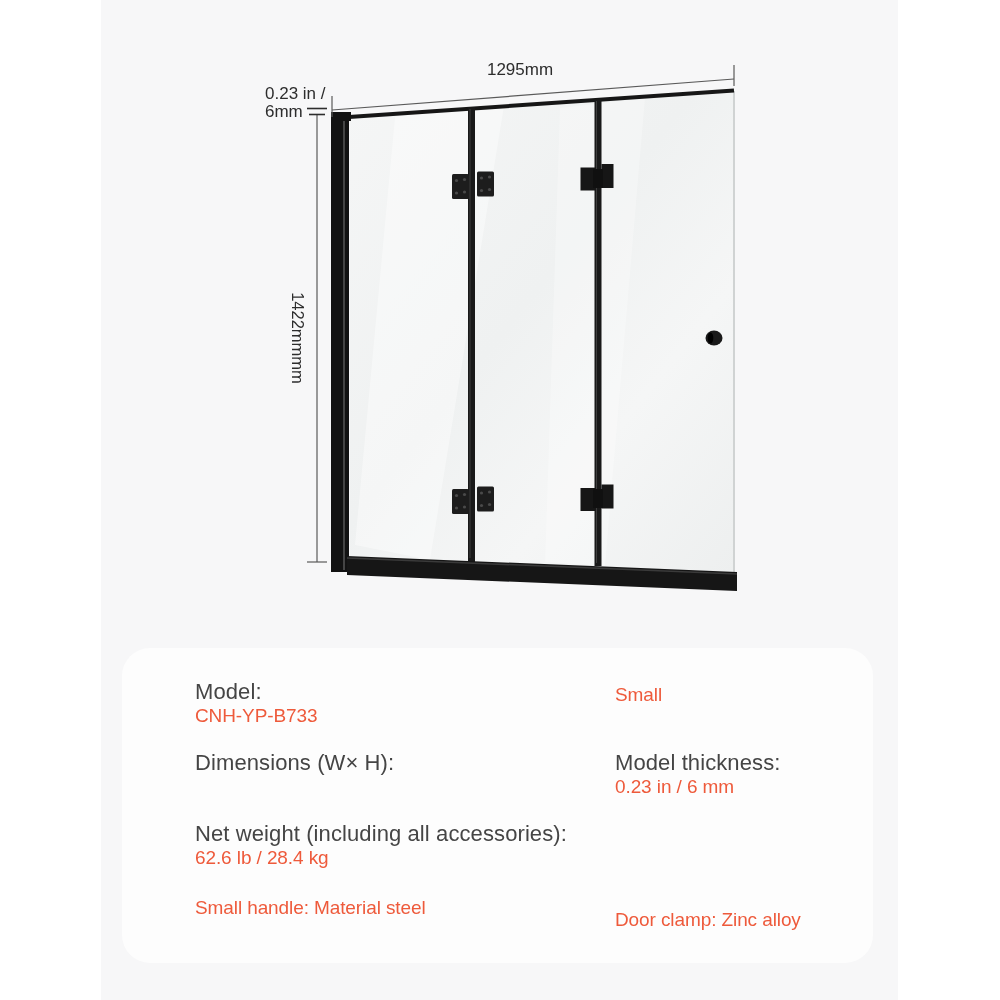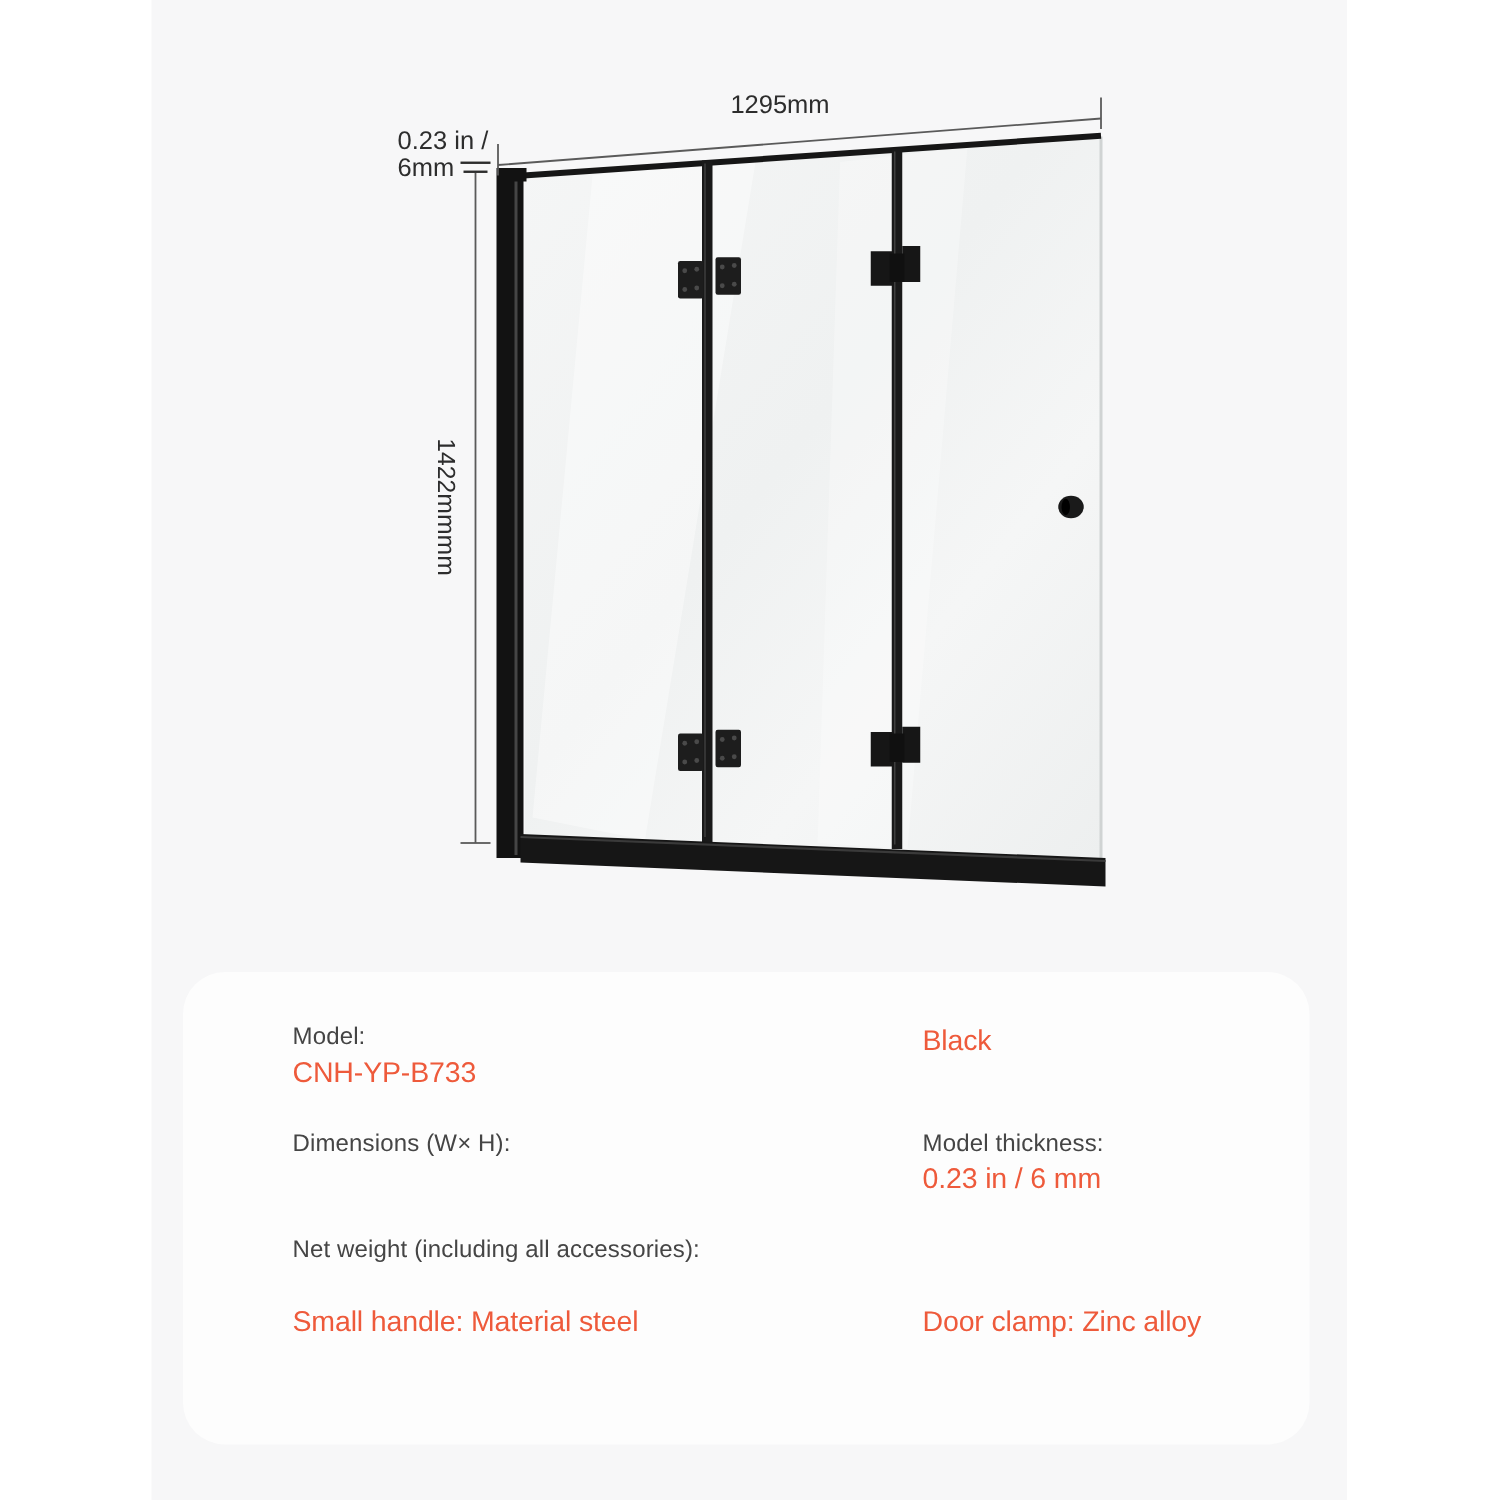--- a/index.html
+++ b/index.html
@@ -9,23 +9,23 @@
   .dim-text { fill:#2d2d2d; font-family:"Liberation Sans", sans-serif; }
 
   .spec-card {
     position:absolute; left:122px; top:648px; width:751px; height:315px;
     background:#fdfdfd; border-radius:28px;
     display:grid; grid-template-columns:420px 1fr;
     align-content:start;
     padding:33px 40px 0 73px;
   }
   .spec { margin-bottom:24px; }
-  .spec-label { font-size:16px; line-height:21px; color:#454545; letter-spacing:.1px; min-height:21px; }
+  .spec-label { font-size:22px; line-height:21px; color:#454545; letter-spacing:.1px; min-height:21px; }
   .spec-value { font-size:19px; line-height:24px; font-weight:normal; color:#ee5a3b; margin-top:2px; letter-spacing:-.1px; }
-  .align-end { align-self:end; }
+  .align-end { align-self:end;margin-top:12px; }
 </style>
 </head>
 <body>
 
 <div class="stage"></div>
 
 <svg class="drawing-svg" viewBox="0 0 1000 630">
   <defs>
     <linearGradient id="glassGrad" x1="0" y1="0" x2="1" y2="1">
       <stop offset="0" stop-color="#f5f6f6"></stop>
@@ -136,31 +136,32 @@
     <text x="265" y="117" font-size="17" class="dim-text">6mm</text>
   </g>
 </svg>
 
 <div class="spec-card">
   <div class="spec">
     <div class="spec-label">Model:</div>
     <div class="spec-value">CNH-YP-B733</div>
   </div>
   <div class="spec">
-    <div class="spec-value">Black</div>
+    <div class="spec-value">Small</div>
   </div>
   <div class="spec">
     <div class="spec-label">Dimensions (W× H):</div>
   </div>
   <div class="spec">
     <div class="spec-label">Model thickness:</div>
     <div class="spec-value">0.23 in / 6 mm</div>
   </div>
   <div class="spec">
     <div class="spec-label">Net weight (including all accessories):</div>
+    <div class="spec-value">62.6 lb / 28.4 kg</div>
   </div>
   <div class="spec"></div>
   <div class="spec">
     <div class="spec-value">Small handle: Material steel</div>
   </div>
   <div class="spec align-end">
     <div class="spec-value">Door clamp: Zinc alloy</div>
   </div>
 </div>
 

